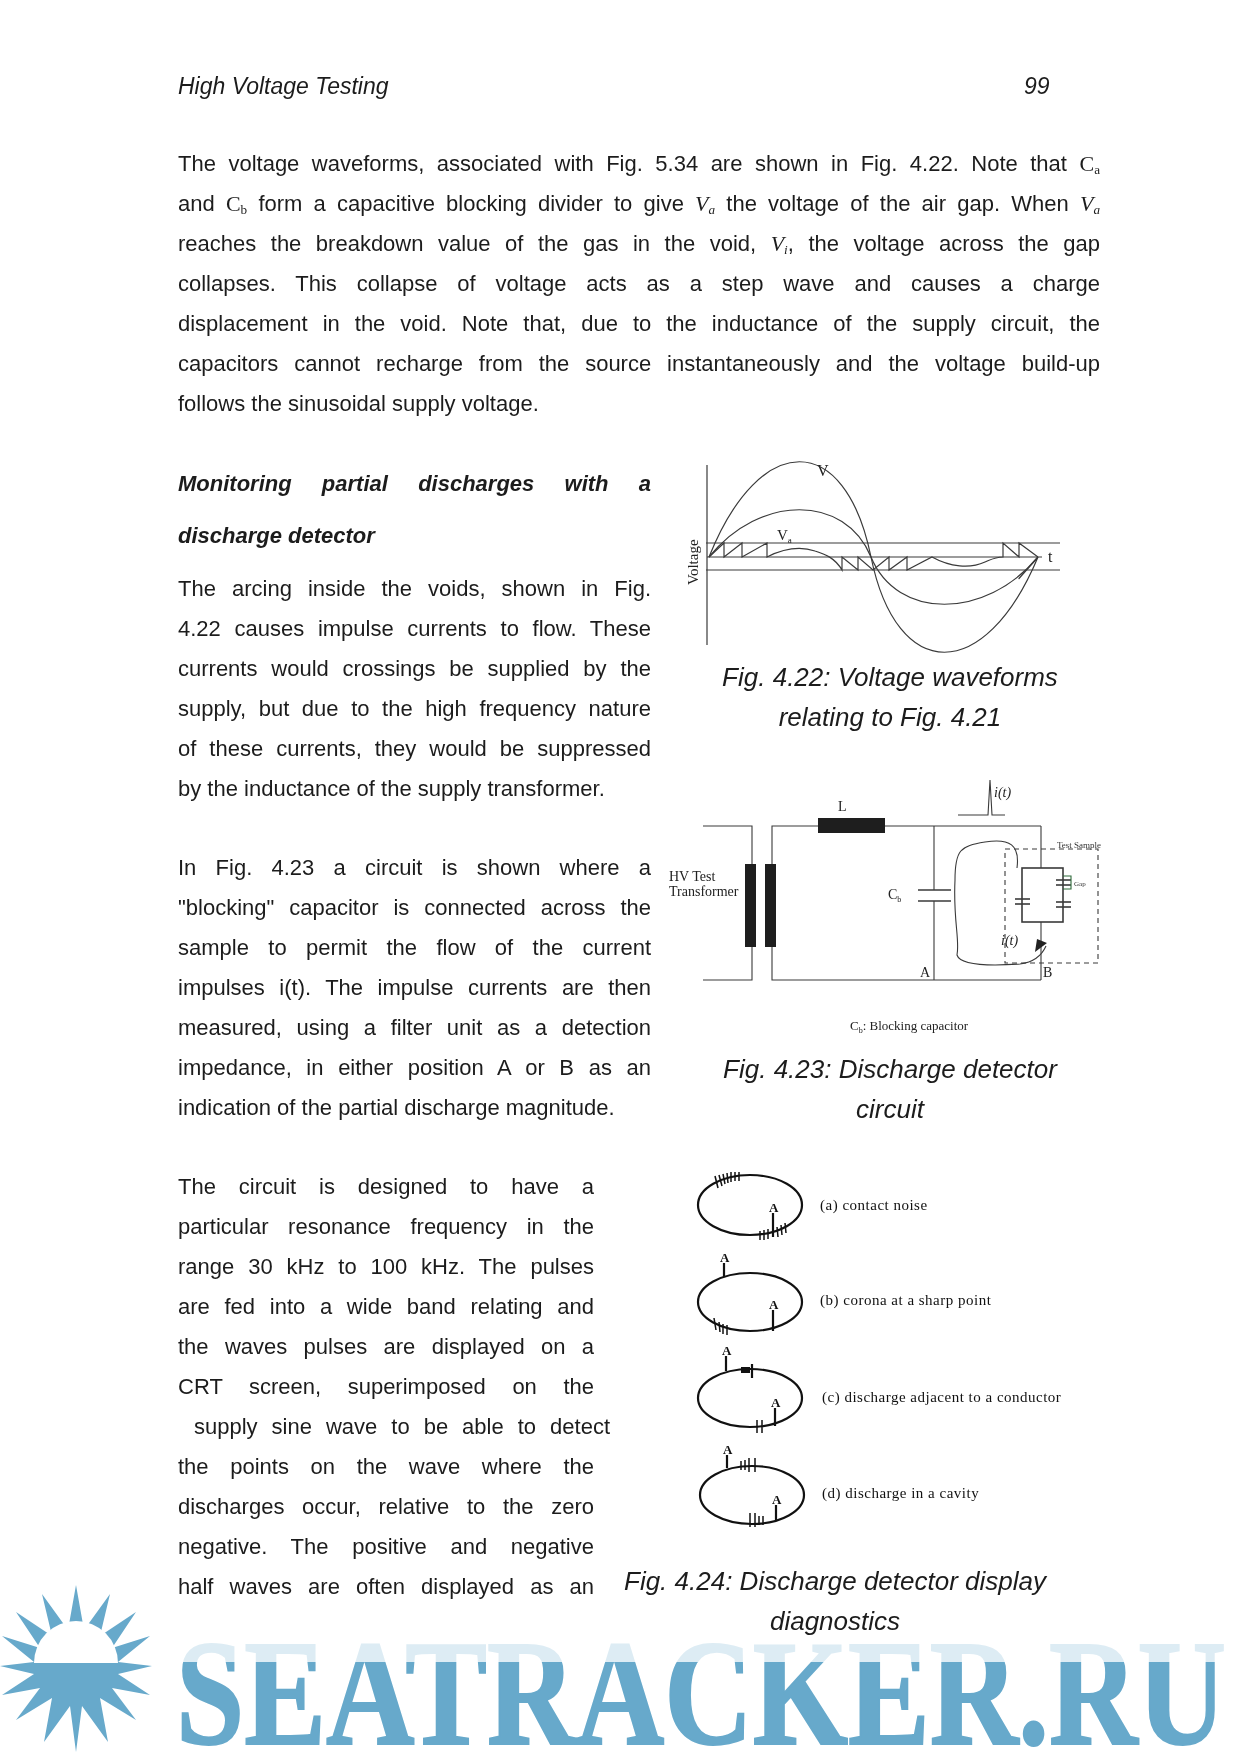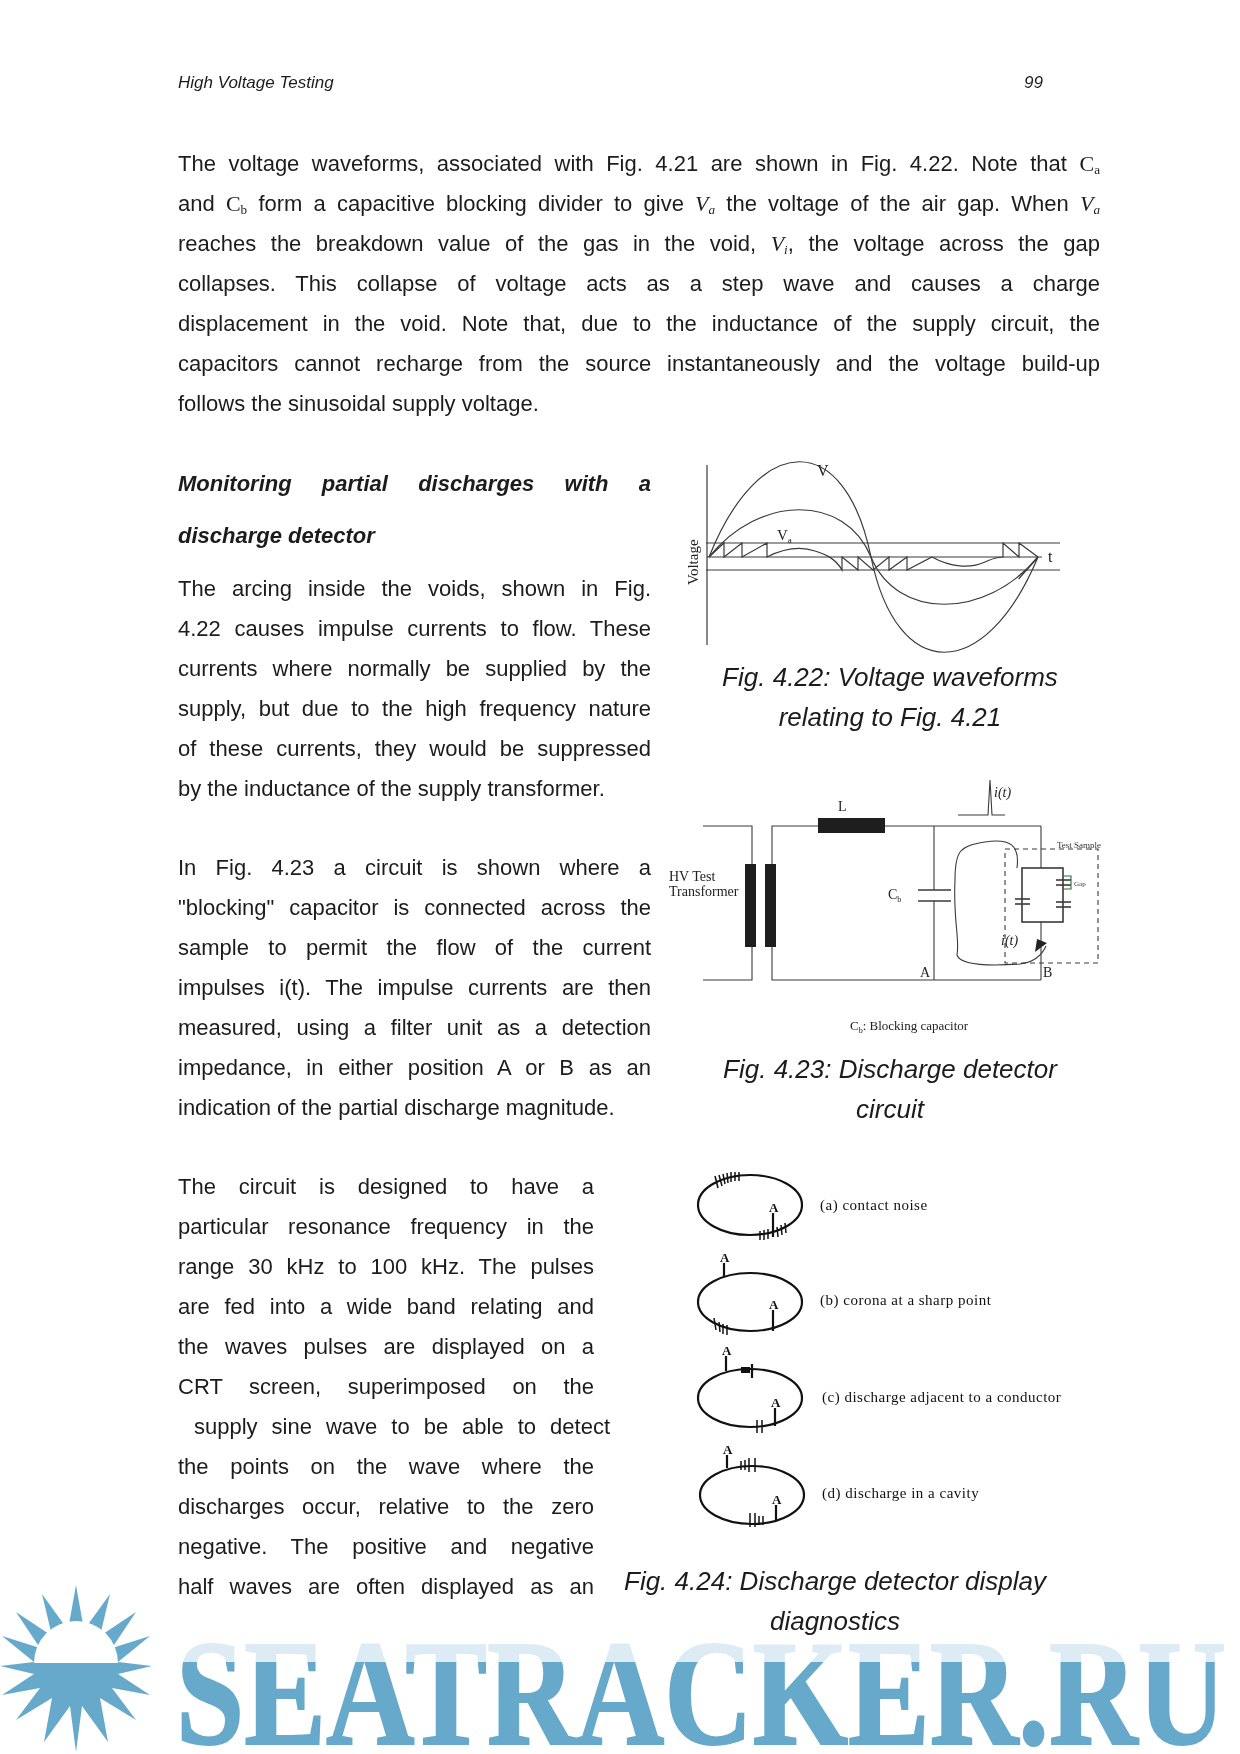--- a/index.html
+++ b/index.html
@@ -1,19 +1,19 @@
 <!DOCTYPE html>
 <html><head>
 <meta charset="utf-8">
 <style>
   html, body { margin: 0; padding: 0; background: #ffffff; }
   body { width: 1240px; height: 1754px; position: relative; overflow: hidden;
          font-family: "Liberation Sans", sans-serif; color: #1c1c1c; }
   .abs { position: absolute; }
-  .hdr { font-style: italic; font-size: 17px; top: 73px; }
+  .hdr { font-style: italic; font-size: 23px; top: 73px; }
   .line { position: absolute; font-size: 22px; white-space: nowrap; text-align: justify;
           text-align-last: justify; height: 30px; line-height: 30px; }
   .line.last { text-align-last: left; }
   .heading { position: absolute; font-size: 22px; font-weight: bold; font-style: italic;
              white-space: nowrap; text-align: justify; text-align-last: justify; line-height: 30px; }
   .heading.last { text-align-last: left; }
   .caption { position: absolute; font-size: 26px; font-style: italic; text-align: center;
              white-space: nowrap; line-height: 30px; }
   .math { font-family: "Liberation Serif", serif; font-style: italic; }
   .mathr { font-family: "Liberation Serif", serif; }
@@ -22,21 +22,21 @@
   .diag { font-family: "DejaVu Sans", sans-serif; }
 </style>
 </head>
 <body>
 
 <div class="abs hdr" style="left:178px;">High Voltage Testing</div>
 <div class="abs hdr" style="left:1024px;">99</div>
 
 <div>
   <div class="line" style="left:178px; top:149px; width:922px;">
-    <span>The voltage waveforms, associated with Fig. 4.21 are shown in Fig. 4.22.  Note that</span>
+    <span>The voltage waveforms, associated with Fig. 5.34 are shown in Fig. 4.22.  Note that</span>
     <span class="mathr"><span>C</span><sub>a</sub></span>
   </div>
   <div class="line" style="left:178px; top:189px; width:922px;">
     <span>and</span>
     <span class="mathr"><span>C</span><sub>b</sub></span>
     <span>form a capacitive blocking divider to give</span>
     <span class="math"><span>V</span><sub>a</sub></span>
     <span>the voltage of the air gap.  When</span>
     <span class="math"><span>V</span><sub>a</sub></span>
   </div>
@@ -49,21 +49,21 @@
   <div class="line" style="left:178px; top:349px; width:922px;">capacitors cannot recharge from the source instantaneously and the voltage build-up</div>
   <div class="line last" style="left:178px; top:389px; width:922px;">follows the sinusoidal supply voltage.</div>
 </div>
 
 <div class="heading" style="left:178px; top:469px; width:473px;">Monitoring partial discharges with a</div>
 <div class="heading last" style="left:178px; top:521px; width:473px;">discharge detector</div>
 
 <div>
   <div class="line" style="left:178px; top:574px; width:473px;">The arcing inside the voids, shown in Fig.</div>
   <div class="line" style="left:178px; top:614px; width:473px;">4.22 causes impulse currents to flow.  These</div>
-  <div class="line" style="left:178px; top:654px; width:473px;">currents where normally be supplied by the</div>
+  <div class="line" style="left:178px; top:654px; width:473px;">currents would crossings be supplied by the</div>
   <div class="line" style="left:178px; top:694px; width:473px;">supply, but due to the high frequency nature</div>
   <div class="line" style="left:178px; top:734px; width:473px;">of these currents, they would be suppressed</div>
   <div class="line last" style="left:178px; top:774px; width:473px;">by the inductance of the supply transformer.</div>
 </div>
 
 <div>
   <div class="line" style="left:178px; top:853px; width:473px;">In Fig. 4.23 a circuit is shown where a</div>
   <div class="line" style="left:178px; top:893px; width:473px;">"blocking" capacitor is connected across the</div>
   <div class="line" style="left:178px; top:933px; width:473px;">sample to permit the flow of the current</div>
   <div class="line" style="left:178px; top:973px; width:473px;">impulses i(t).  The impulse currents are then</div>

